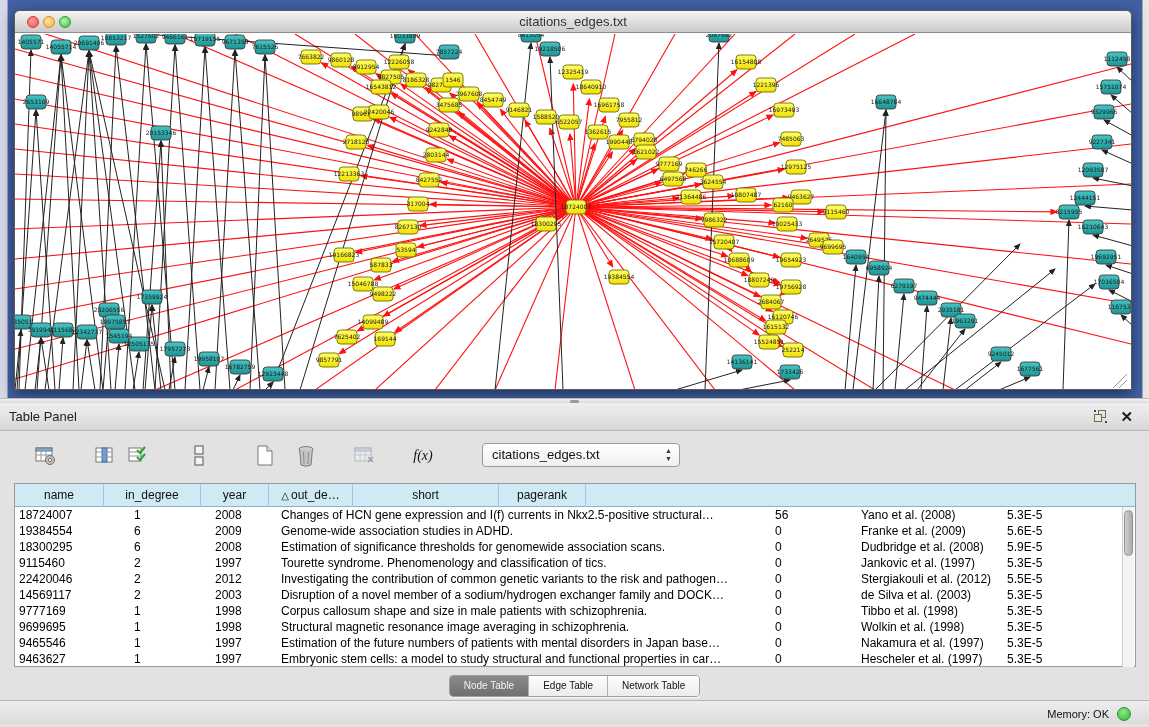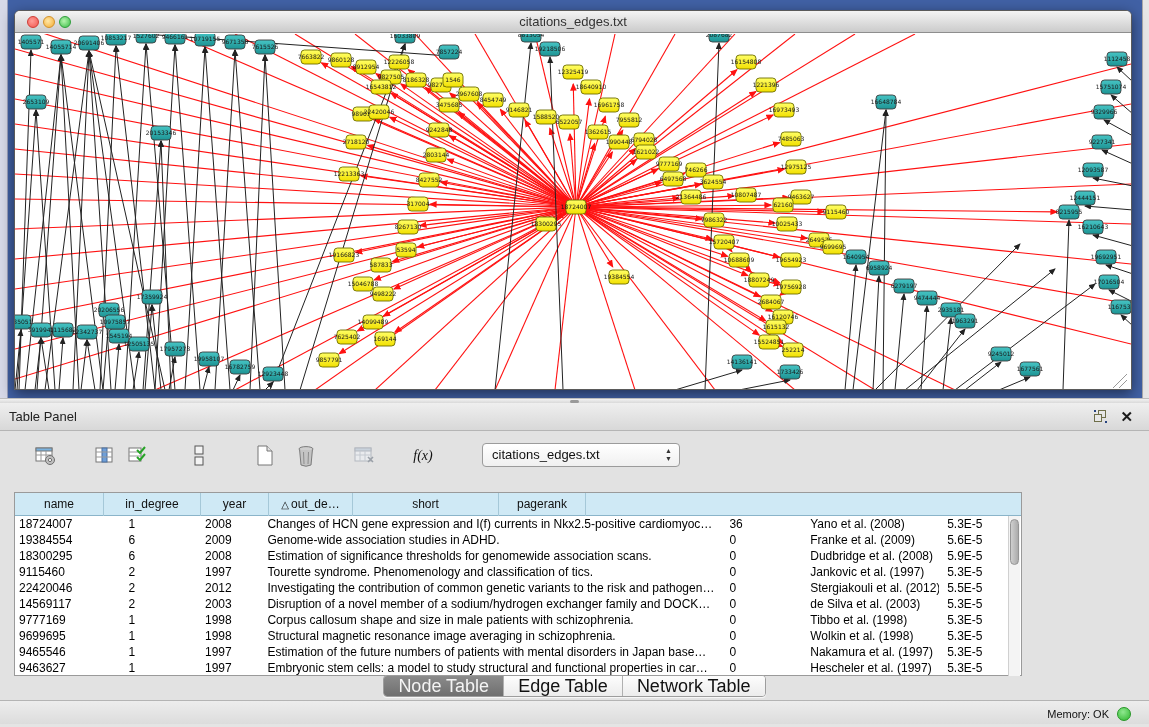--- a/index.html
+++ b/index.html
@@ -45,38 +45,38 @@
   .toolbar { position:absolute; left:0; top:36px; width:1149px; height:36px; }
   .tb-btn { position:absolute; top:2px; width:30px; height:30px; border:0; background:transparent;
     display:flex; align-items:center; justify-content:center; cursor:pointer; }
   .fx-btn { font-size:14px; font-style:italic; font-family:"Liberation Serif",serif; color:#111; }
   .tb-select { position:absolute; left:482px; top:4px; width:198px; height:24px;
     background:linear-gradient(#ffffff,#f0f0f0); border:1px solid #9b9b9b; border-radius:4px;
     font-size:13px; color:#111; line-height:22px; padding-left:9px; cursor:pointer; }
   .tb-select .arrows { position:absolute; right:7px; top:3px; font-size:7px; line-height:8px; color:#333; text-align:center; }
 
   
-  .tp-table { position:absolute; left:14px; top:89px; width:1008px; height:184px;
+  .tp-table { position:absolute; left:14px; top:80px; width:1122px; height:184px;
     background:#fff; border:1px solid #9a9a9a; font-size:12px; }
   .t-headrow { display:flex; height:23px; background:#cfe9f5; border-bottom:1px solid #8ab4c9; }
   .t-hcell { height:23px; line-height:23px; text-align:center; color:#111;
     border-right:1px solid #a5c8d8; overflow:hidden; white-space:nowrap; cursor:pointer; }
   .t-hcell:last-child { border-right:1px solid #a5c8d8; }
   .t-row { display:flex; height:16px; line-height:16px; cursor:default; }
   .t-cell { overflow:hidden; white-space:nowrap; color:#000; padding-left:4px; }
   .sort-tri { font-size:10px; margin-right:2px; }
   .t-scroll { position:absolute; right:1px; top:23px; width:12px; height:160px; background:#f4f4f4; border-left:1px solid #d0d0d0; }
   .t-thumb { position:absolute; left:1px; top:3px; width:9px; height:46px; border-radius:5px;
     background:linear-gradient(90deg,#cfcfcf,#ababab); border:1px solid #949494; }
 
   
   .tabs-row { position:absolute; left:0; top:272px; width:1149px; text-align:center; }
   .tab-group { display:inline-flex; border:1px solid #9d9d9d; border-radius:4px; overflow:hidden;
     background:#f6f6f6; box-shadow:0 1px 1px rgba(255,255,255,.8); }
-  .tab { height:20px; line-height:20px; padding:0 14px; font-size:18px; color:#111;
+  .tab { height:20px; line-height:20px; padding:0 14px; font-size:10px; color:#111;
     background:linear-gradient(#fdfdfd,#ececec); border-right:1px solid #b0b0b0; cursor:pointer; }
   .tab:last-child { border-right:0; }
   .tab.active { background:linear-gradient(#8b8b8b,#6f6f6f); color:#f4f4f4; }
 
   
   .status-bar { position:absolute; left:0; top:700px; width:1149px; height:24px;
     background:linear-gradient(#ededed,#dcdcdc); border-top:1px solid #b4b4b4; }
   .mem-label { position:absolute; right:40px; top:7px; font-size:11px; color:#111; }
   .mem-dot { position:absolute; right:18px; top:6px; width:14px; height:14px; border-radius:50%;
     background:radial-gradient(circle at 5px 4px,#8fe88f,#2eb62e); border:1px solid #249624; cursor:pointer; }
@@ -903,22 +903,22 @@
         <div class="t-hcell" style="width: 68px;">year</div>
         <div class="t-hcell" style="width: 84px;"><span class="sort-tri">△</span>out_de…</div>
         <div class="t-hcell" style="width: 146px;">short</div>
         <div class="t-hcell" style="width: 87px;">pagerank</div>
       </div>
     <div id="t-body">
         <div class="t-row">
           <div class="t-cell" style="width: 89px;">18724007</div>
           <div class="t-cell" style="width: 97px; padding-left: 30px;">1</div>
           <div class="t-cell" style="width: 68px; padding-left: 14px;">2008</div>
-          <div class="t-cell" style="width: 500px; padding-left: 12px;">Changes of HCN gene expression and I(f) currents in Nkx2.5-positive cardiomyoc…</div>
-          <div class="t-cell" style="width: 84px; padding-left: 6px;">36</div>
+          <div class="t-cell" style="width: 500px; padding-left: 12px;">Changes of HCN gene expression and I(f) currents in Nkx2.5-positive structural…</div>
+          <div class="t-cell" style="width: 84px; padding-left: 6px;">56</div>
           <div class="t-cell" style="width: 146px; padding-left: 8px;">Yano et al. (2008)</div>
           <div class="t-cell" style="width: 87px; padding-left: 8px;">5.3E-5</div>
         </div>
         <div class="t-row">
           <div class="t-cell" style="width: 89px;">19384554</div>
           <div class="t-cell" style="width: 97px; padding-left: 30px;">6</div>
           <div class="t-cell" style="width: 68px; padding-left: 14px;">2009</div>
           <div class="t-cell" style="width: 500px; padding-left: 12px;">Genome-wide association studies in ADHD.</div>
           <div class="t-cell" style="width: 84px; padding-left: 6px;">0</div>
           <div class="t-cell" style="width: 146px; padding-left: 8px;">Franke et al. (2009)</div>

